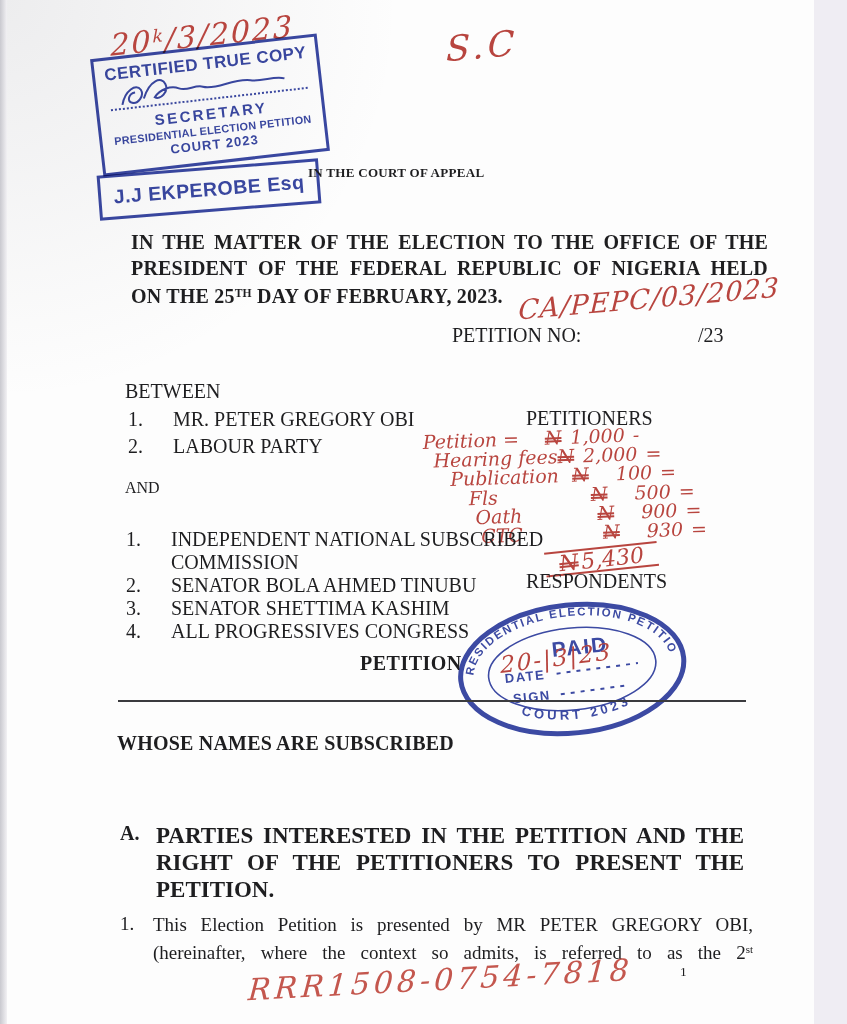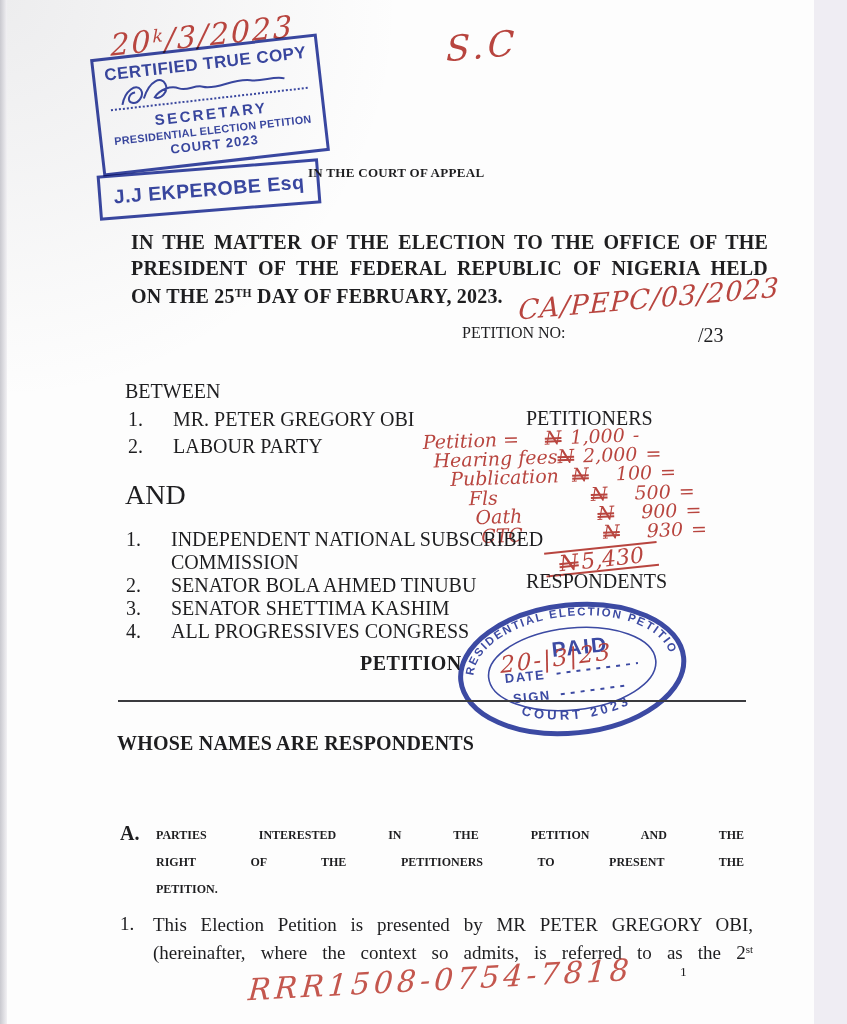--- a/index.html
+++ b/index.html
@@ -13,38 +13,38 @@
     background:radial-gradient(circle at 0% 0%, rgba(120,120,130,.12), transparent 30%), var(--paper,#fdfdfd);
     color:var(--text-black,#1e1e20);
   }
   .edge-right{position:absolute;right:0;top:0;width:33px;height:100%;background:var(--photo-edge,#efedf3);}
   .edge-left{position:absolute;left:0;top:0;width:7px;height:100%;background:linear-gradient(to right,#c9c9cf,#f2f1f4);}
   .abs{position:absolute;}
   sup,.sup{font-size:.58em;vertical-align:.5em;}
   .jline{text-align:justify;text-align-last:justify;}
   .court-header{left:308px;top:161px;text-align:center;font-weight:bold;font-size:13px;line-height:23.5px;letter-spacing:.3px;}
   .matter{left:117px;top:230px;width:637px;font-weight:bold;font-size:20px;line-height:25.5px;letter-spacing:.2px;margin-left:14px;}
-  .petno-label{left:462px;top:324px;font-size:16px;}
+  .petno-label{left:452px;top:324px;font-size:20px;}
   .petno-value{left:698px;top:324px;font-size:20px;}
   .between{left:125px;top:380px;font-size:20px;}
-  .and{left:125px;top:479px;font-size:28px;}
+  .and{left:125px;top:479px;font-size:16px;}
   .plist{font-size:20px;}
   .plist .lrow{display:flex;}
   .plist .lnum{display:inline-block;width:45px;flex:none;}
   .petitioners{left:128px;top:406px;line-height:26.5px;}
   .respondents{left:126px;top:528px;line-height:23px;}
   .respondents .lname{width:392px;}
   .side-label{font-size:20px;}
   .petitioners-label{left:526px;top:407px;}
   .respondents-label{left:514px;top:570px;margin-left:12px;}
   .petition-heading{left:360px;top:652px;font-size:20px;font-weight:bold;letter-spacing:.5px;}
   .divider{left:118px;top:700px;width:628px;border-top:2.5px solid #3b3b3e;}
   .subscribed{left:117px;top:730px;width:640px;font-weight:bold;font-size:20px;line-height:27px;letter-spacing:.2px;}
   .section-a-num{left:120px;top:822px;font-size:20px;font-weight:bold;}
-  .section-a-text{left:156px;top:822px;width:588px;font-weight:bold;font-size:12px;line-height:27px;}
+  .section-a-text{left:156px;top:822px;width:588px;font-weight:bold;font-size:23px;line-height:27px;}
   .para1-num{left:120px;top:913px;font-size:19px;}
   .para1-text{left:153px;top:913px;width:600px;font-size:19px;line-height:24px;}
   .page-number{left:680px;top:964px;font-size:13.5px;}
   
   .stamp{mix-blend-mode:multiply;opacity:.93;color:var(--ink-blue,#2b3a9c);font-family:"Liberation Sans",sans-serif;}
   .certified{left:96px;top:46px;width:228px;height:118px;border:3.5px solid var(--ink-blue,#2b3a9c);
     transform:rotate(-6.5deg);box-sizing:border-box;text-align:center;padding-top:5px;}
   .ct-title{font-size:17px;font-weight:bold;letter-spacing:.5px;}
   .ct-sig{position:relative;height:28px;margin:1px 12px 0 12px;}
   .ct-dots{position:absolute;left:0;right:0;bottom:3px;border-bottom:2.5px dotted var(--ink-blue,#2b3a9c);}
@@ -182,21 +182,21 @@
     <text x="52" y="84" fill="#2b3a9c" font-family="Liberation Sans, sans-serif" font-size="13" font-weight="bold" letter-spacing="1.5">DATE</text>
     <line x1="104" y1="80" x2="186" y2="78" stroke="#2b3a9c" stroke-width="2" stroke-dasharray="4 6"></line>
     <text x="58" y="105" fill="#2b3a9c" font-family="Liberation Sans, sans-serif" font-size="13" font-weight="bold" letter-spacing="1.5">SIGN</text>
     <line x1="106" y1="101" x2="172" y2="99" stroke="#2b3a9c" stroke-width="2" stroke-dasharray="4 6"></line>
   </svg>
   <div class="abs hw paid-date">20-|3|23</div>
 
   <div class="abs divider"></div>
 
   <div class="abs subscribed">
-    <div>WHOSE NAMES ARE RESPONDENTS</div>
+    <div>WHOSE NAMES ARE SUBSCRIBED</div>
   </div>
 
   <div class="abs section-a-num">A.</div>
   <div class="abs section-a-text">
     <div class="jline">PARTIES INTERESTED IN THE PETITION AND THE</div>
     <div class="jline">RIGHT OF THE PETITIONERS TO PRESENT THE</div>
     <div>PETITION.</div>
   </div>
 
   <div class="abs para1-num">1.</div>

